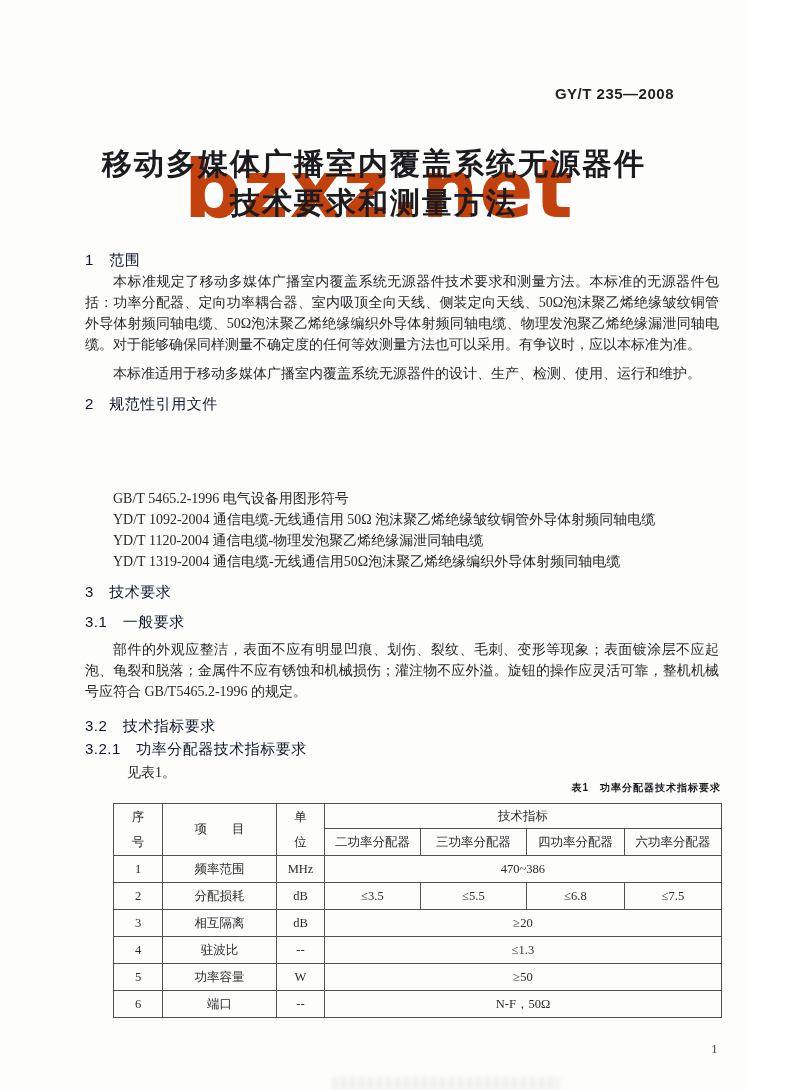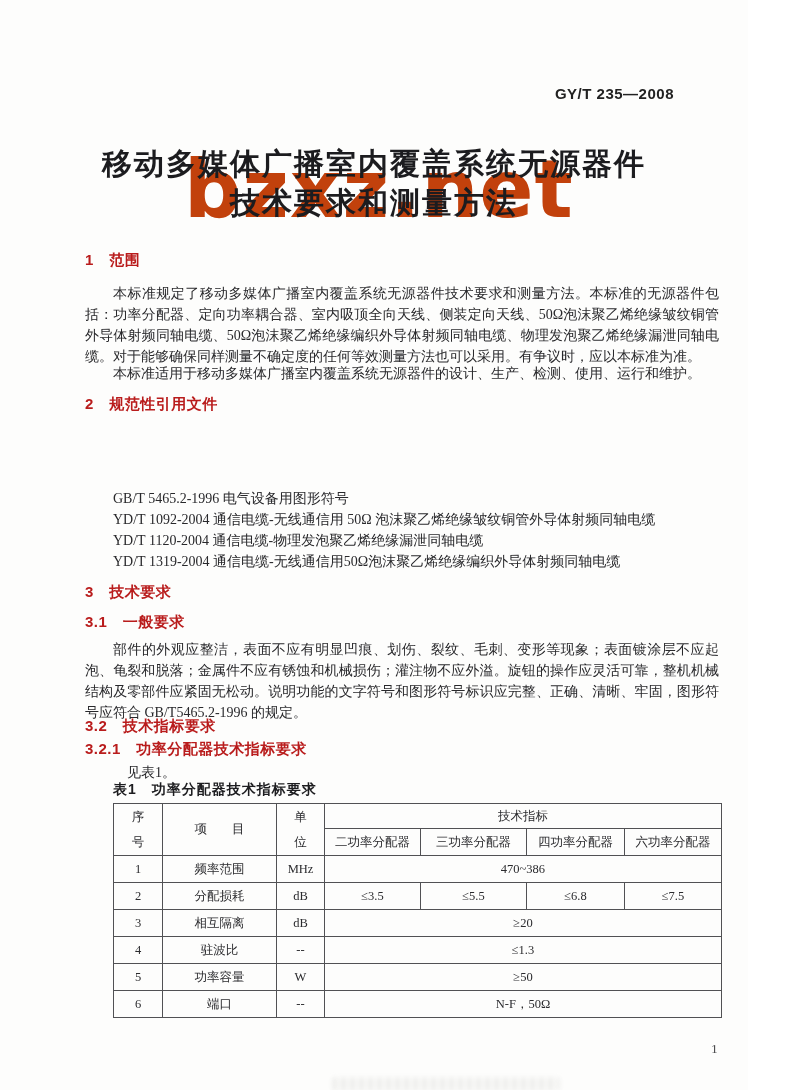--- a/index.html
+++ b/index.html
@@ -23,32 +23,32 @@
   .title {
     position:absolute; top:144px; left:0; width:100%; z-index:1;
     text-align:center;
     font-family:"Liberation Sans","DejaVu Sans",sans-serif;
     font-weight:700; font-size:30px; line-height:39px; letter-spacing:2px;
     color:#1c1c1f;
   }
   .blk { position:absolute; left:85px; width:634px; }
   .h {
     font-family:"Liberation Sans","DejaVu Sans",sans-serif;
-    font-weight:700; font-size:15px; color:#b91c1c; letter-spacing:0.5px;
+    font-weight:400; font-size:15px; color:#0f172a; letter-spacing:0.5px;
   }
   .bl { font-size:14px; line-height:21px; }
   .just { text-align:justify; text-align-last:justify; }
   .ind { text-indent:28px; }
   .refs { margin-left:28px; }
   .see { margin-left:42px; }
   .tcap {
     position:absolute; top:781px; left:113px; width:608px; z-index:1;
-    text-align:left;
+    text-align:right;
     font-family:"Liberation Sans","DejaVu Sans",sans-serif;
-    font-weight:700; font-size:14px; color:#1d1d20; letter-spacing:1px;
+    font-weight:700; font-size:10px; color:#1d1d20; letter-spacing:1px;
   }
   table.t1 {
     position:absolute; top:803px; left:113px; width:608px;
     border-collapse:collapse; table-layout:fixed;
     font-size:12.5px; color:#2b2b2e; background:transparent;
   }
   table.t1 td {
     border:1px solid #515154; text-align:center; vertical-align:middle;
     padding:0 2px; overflow:hidden;
   }
@@ -74,42 +74,41 @@
   <div class="docnum">GY/T 235—2008</div>
 
   <div class="watermark-big">bzxz.net</div>
 
   <div class="title">
     <div>移动多媒体广播室内覆盖系统无源器件</div>
     <div>技术要求和测量方法</div>
   </div>
 
   <div class="blk h" style="top:251px">1　范围</div>
-  <div class="blk" style="top:283px">
+  <div class="blk" style="top:271px">
     <div class="bl just ind">本标准规定了移动多媒体广播室内覆盖系统无源器件技术要求和测量方法。本标准的无源器件包</div>
     <div class="bl just">括：功率分配器、定向功率耦合器、室内吸顶全向天线、侧装定向天线、50Ω泡沫聚乙烯绝缘皱纹铜管</div>
     <div class="bl just">外导体射频同轴电缆、50Ω泡沫聚乙烯绝缘编织外导体射频同轴电缆、物理发泡聚乙烯绝缘漏泄同轴电</div>
     <div class="bl">缆。对于能够确保同样测量不确定度的任何等效测量方法也可以采用。有争议时，应以本标准为准。</div>
   </div>
   <div class="blk bl ind" style="top:363px">本标准适用于移动多媒体广播室内覆盖系统无源器件的设计、生产、检测、使用、运行和维护。</div>
 
   <div class="blk h" style="top:395px">2　规范性引用文件</div>
   <div class="blk refs" style="top:488px">
     <div class="bl">GB/T 5465.2-1996 电气设备用图形符号</div>
     <div class="bl">YD/T 1092-2004 通信电缆-无线通信用 50Ω 泡沫聚乙烯绝缘皱纹铜管外导体射频同轴电缆</div>
     <div class="bl">YD/T 1120-2004 通信电缆-物理发泡聚乙烯绝缘漏泄同轴电缆</div>
     <div class="bl">YD/T 1319-2004 通信电缆-无线通信用50Ω泡沫聚乙烯绝缘编织外导体射频同轴电缆</div>
   </div>
 
   <div class="blk h" style="top:583px">3　技术要求</div>
   <div class="blk h" style="top:613px">3.1　一般要求</div>
   <div class="blk" style="top:639px">
     <div class="bl just ind">部件的外观应整洁，表面不应有明显凹痕、划伤、裂纹、毛刺、变形等现象；表面镀涂层不应起</div>
     <div class="bl just">泡、龟裂和脱落；金属件不应有锈蚀和机械损伤；灌注物不应外溢。旋钮的操作应灵活可靠，整机机械</div>
-    <div class="bl just">结构及零部件应紧固无松动。说明功能的文字符号和图形符号标识应完整、正确、清晰、牢固，图形符</div>
     <div class="bl">号应符合 GB/T5465.2-1996 的规定。</div>
   </div>
   <div class="blk h" style="top:717px">3.2　技术指标要求</div>
   <div class="blk h" style="top:740px">3.2.1　功率分配器技术指标要求</div>
   <div class="blk bl see" style="top:762px">见表1。</div>
 
   <div class="tcap">表1　功率分配器技术指标要求</div>
 
   <table class="t1">
     <colgroup>

